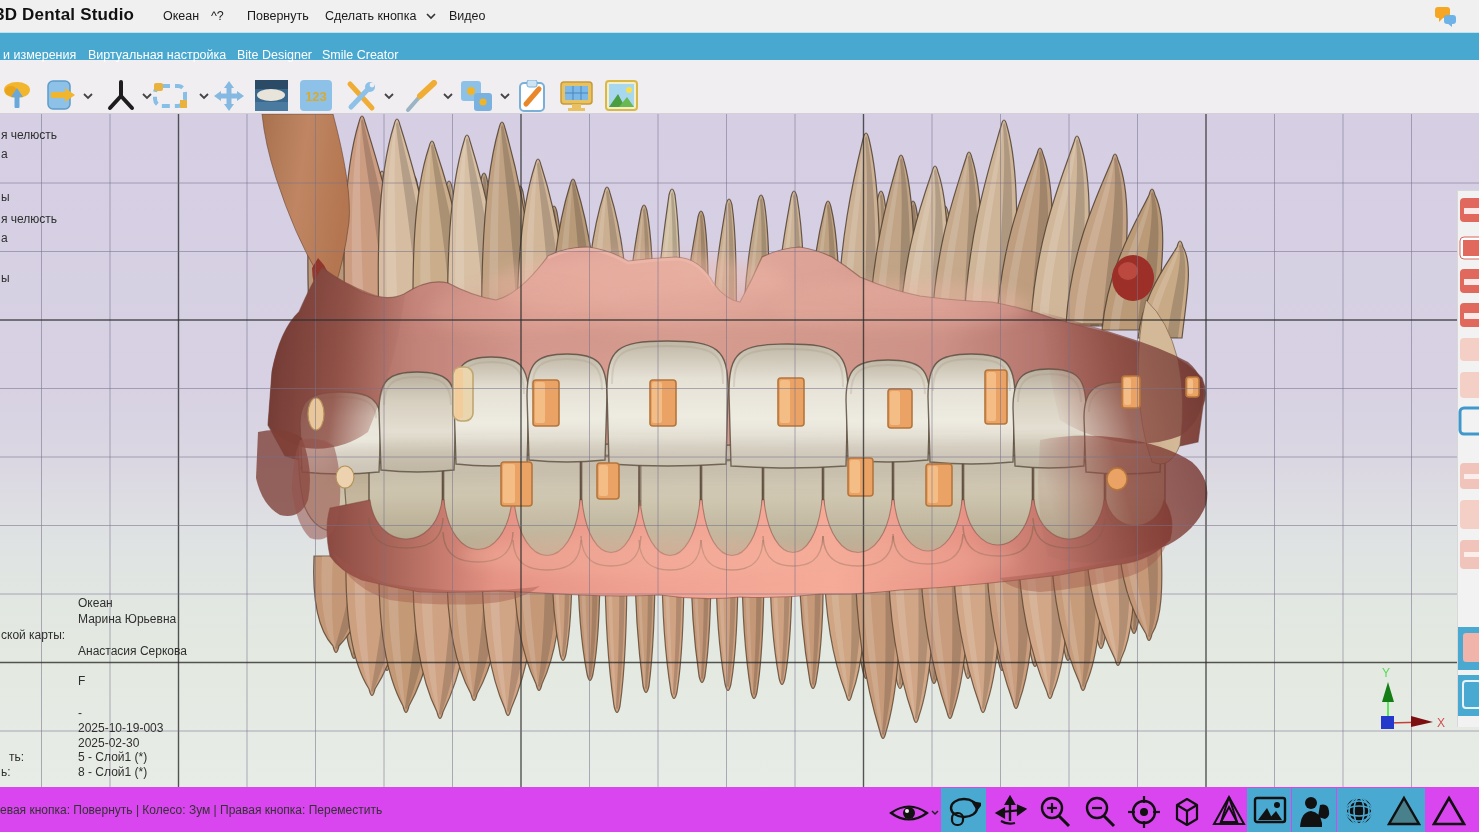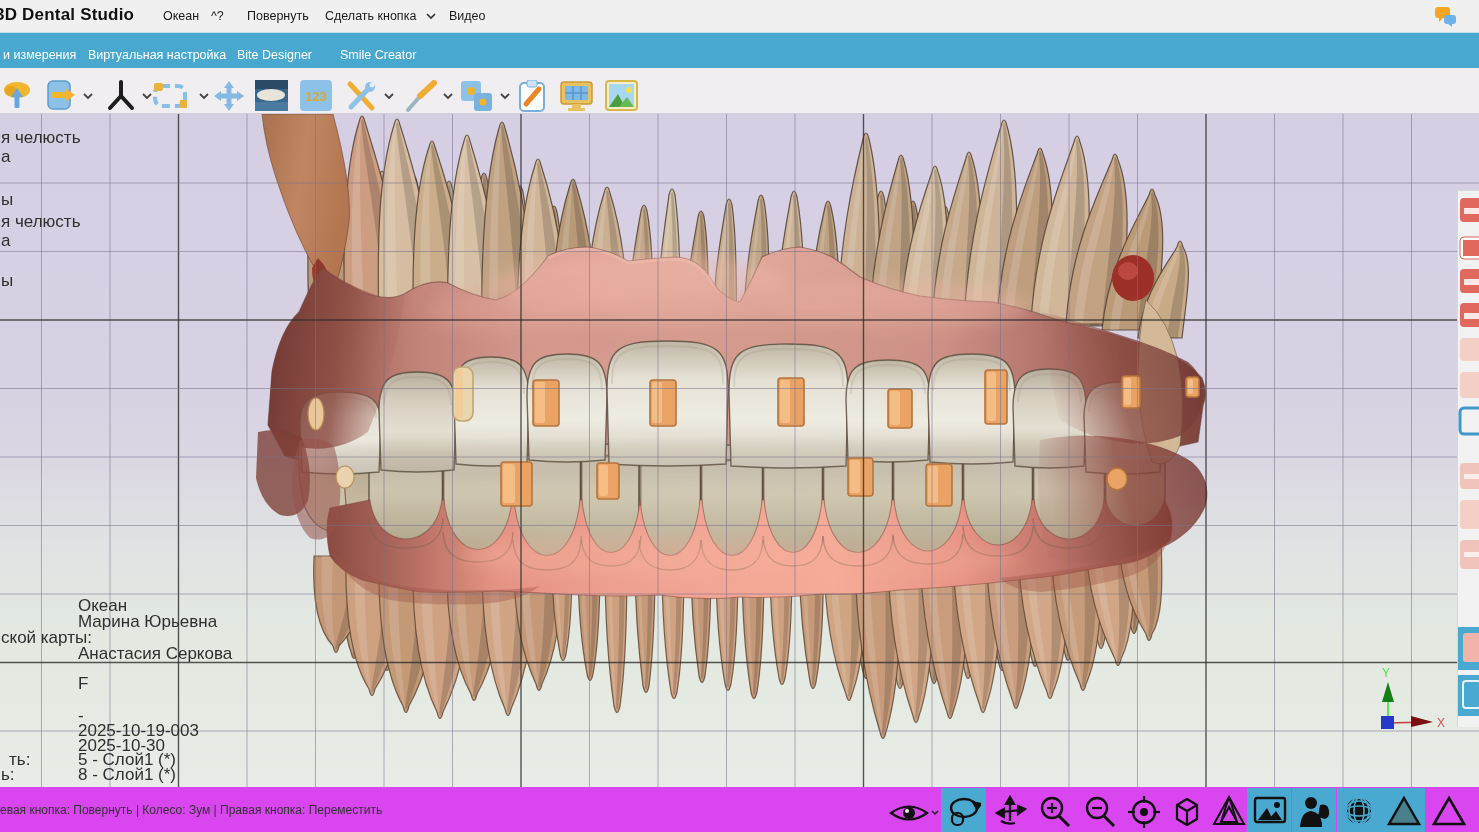--- a/index.html
+++ b/index.html
@@ -1,23 +1,23 @@
 <!DOCTYPE html>
 <html><head><meta charset="utf-8"><style>
 *{margin:0;padding:0;box-sizing:border-box}
 body{position:relative;width:1479px;height:832px;overflow:hidden;font-family:"Liberation Sans",sans-serif;background:#f0eef0}
 .abs{position:absolute}
 #topbar{position:absolute;left:0;top:0;width:1479px;height:32px;background:#f1f0f1}
-#bluebar{position:absolute;left:0;top:32px;width:1479px;height:36px;background:#48a8d0;border-top:1px solid #bfe2ef}
+#bluebar{position:absolute;left:0;top:32px;width:1479px;height:28px;background:#48a8d0;border-top:1px solid #bfe2ef}
 #toolbar{position:absolute;left:0;top:72px;width:1479px;height:42px;background:#f0eef0;border-bottom:1px solid #d4cfd8}
 #viewport{position:absolute;left:0;top:114px;width:1479px;height:673px;overflow:hidden;background:linear-gradient(#d6cfe4 0%,#d7d1e3 40%,#dbd7e2 52%,#dfe3e3 64%,#e3e9e1 78%,#e7ece6 100%)}
 #botbar{position:absolute;left:0;top:787px;width:1479px;height:45px;background:#d946ef}
 .mi{position:absolute;top:9px;font-size:12.5px;color:#1a1a1a}
 .tab{position:absolute;font-size:12.5px;color:#fff}
-.ot{position:absolute;font-size:17px;color:#2f2f2f;white-space:nowrap}
+.ot{position:absolute;font-size:12px;color:#2f2f2f;white-space:nowrap}
 .bluebtn{position:absolute;top:788px;height:44px;background:#4aa9d1}
 </style></head><body>
 <div id="viewport">
     <svg width="1479" height="673" viewBox="0 114 1479 673" style="position:absolute;left:0;top:0">
       <defs>
 <filter id="soft" x="-30%" y="-30%" width="160%" height="160%">
           <feGaussianBlur stdDeviation="7"></feGaussianBlur>
         </filter>
 <linearGradient id="fingerG" x1="0" y1="0" x2="1" y2="0.3">
  <stop offset="0" stop-color="#a8714e"></stop>
@@ -493,21 +493,21 @@
     <div class="ot" style="left:1px;top:98px">я челюсть</div>
     <div class="ot" style="left:1px;top:117px">а</div>
     <div class="ot" style="left:1px;top:157px">ы</div>
     <div class="ot" style="left:78px;top:482px">Океан</div>
     <div class="ot" style="left:78px;top:498px">Марина Юрьевна</div>
     <div class="ot" style="left:1px;top:514px">ской карты:</div>
     <div class="ot" style="left:78px;top:530px">Анастасия Серкова</div>
     <div class="ot" style="left:78px;top:560px">F</div>
     <div class="ot" style="left:78px;top:592px">-</div>
     <div class="ot" style="left:78px;top:607px">2025-10-19-003</div>
-    <div class="ot" style="left:78px;top:622px">2025-10-30</div>
+    <div class="ot" style="left:78px;top:622px">2025-02-30</div>
     <div class="ot" style="left:9px;top:636px">ть:</div>
     <div class="ot" style="left:78px;top:636px">5 - Слой1 (*)</div>
     <div class="ot" style="left:1px;top:651px">ь:</div>
     <div class="ot" style="left:78px;top:651px">8 - Слой1 (*)</div>
     <div style="position:absolute;left:1457px;top:76px;width:22px;height:537px;background:#f3f2f3;border-left:1px solid #d8d8d8;border-top:1px solid #d8d8d8">
       <svg width="22" height="30" viewBox="0 0 22 30" style="position:absolute;left:0;top:4px" preserveAspectRatio="xMinYMin slice">
         <rect x="2" y="3" width="24" height="24" rx="4" fill="#e0685c"></rect>
         <rect x="6" y="13" width="16" height="6" fill="#fff" opacity="0.85"></rect>
       </svg>
       <svg width="22" height="28" viewBox="0 0 22 28" style="position:absolute;left:0;top:43px" preserveAspectRatio="xMinYMin slice">
@@ -566,21 +566,21 @@
       <rect x="1" y="1" width="15" height="11" rx="3" fill="#f5a623"></rect>
       <polygon points="5,11 5,16 10,11" fill="#f5a623"></polygon>
       <rect x="10" y="9" width="12" height="9" rx="3" fill="#6db3e8"></rect>
       <polygon points="18,17 18,21 13,17" fill="#6db3e8"></polygon>
     </svg>
   </div>
 <div id="bluebar">
     <div class="tab" style="left:3px;top:15px">и измерения</div>
     <div class="tab" style="left:88px;top:15px">Виртуальная настройка</div>
     <div class="tab" style="left:237px;top:15px">Bite Designer</div>
-    <div class="tab" style="left:340px;top:15px">Smile Creator</div>
+    <div class="tab" style="left:322px;top:15px">Smile Creator</div>
   </div>
 <div id="toolbar"></div>
 <svg class="abs" style="left:2px;top:80px" width="30" height="30">
     <ellipse cx="15" cy="10" rx="13" ry="8" fill="#f2b52e"></ellipse>
     <ellipse cx="9" cy="11" rx="6" ry="5" fill="#e8a41c"></ellipse>
     <rect x="12.5" y="14" width="5" height="14" rx="1" fill="#6aa8dc"></rect>
     <polygon points="15,8 9,17 21,17" fill="#6aa8dc"></polygon>
   </svg>
 <svg class="abs" style="left:46px;top:80px" width="30" height="30">
     <rect x="2" y="1" width="22" height="28" rx="5" fill="#8ec1e8" stroke="#5e9cc9" stroke-width="1.5"></rect>

